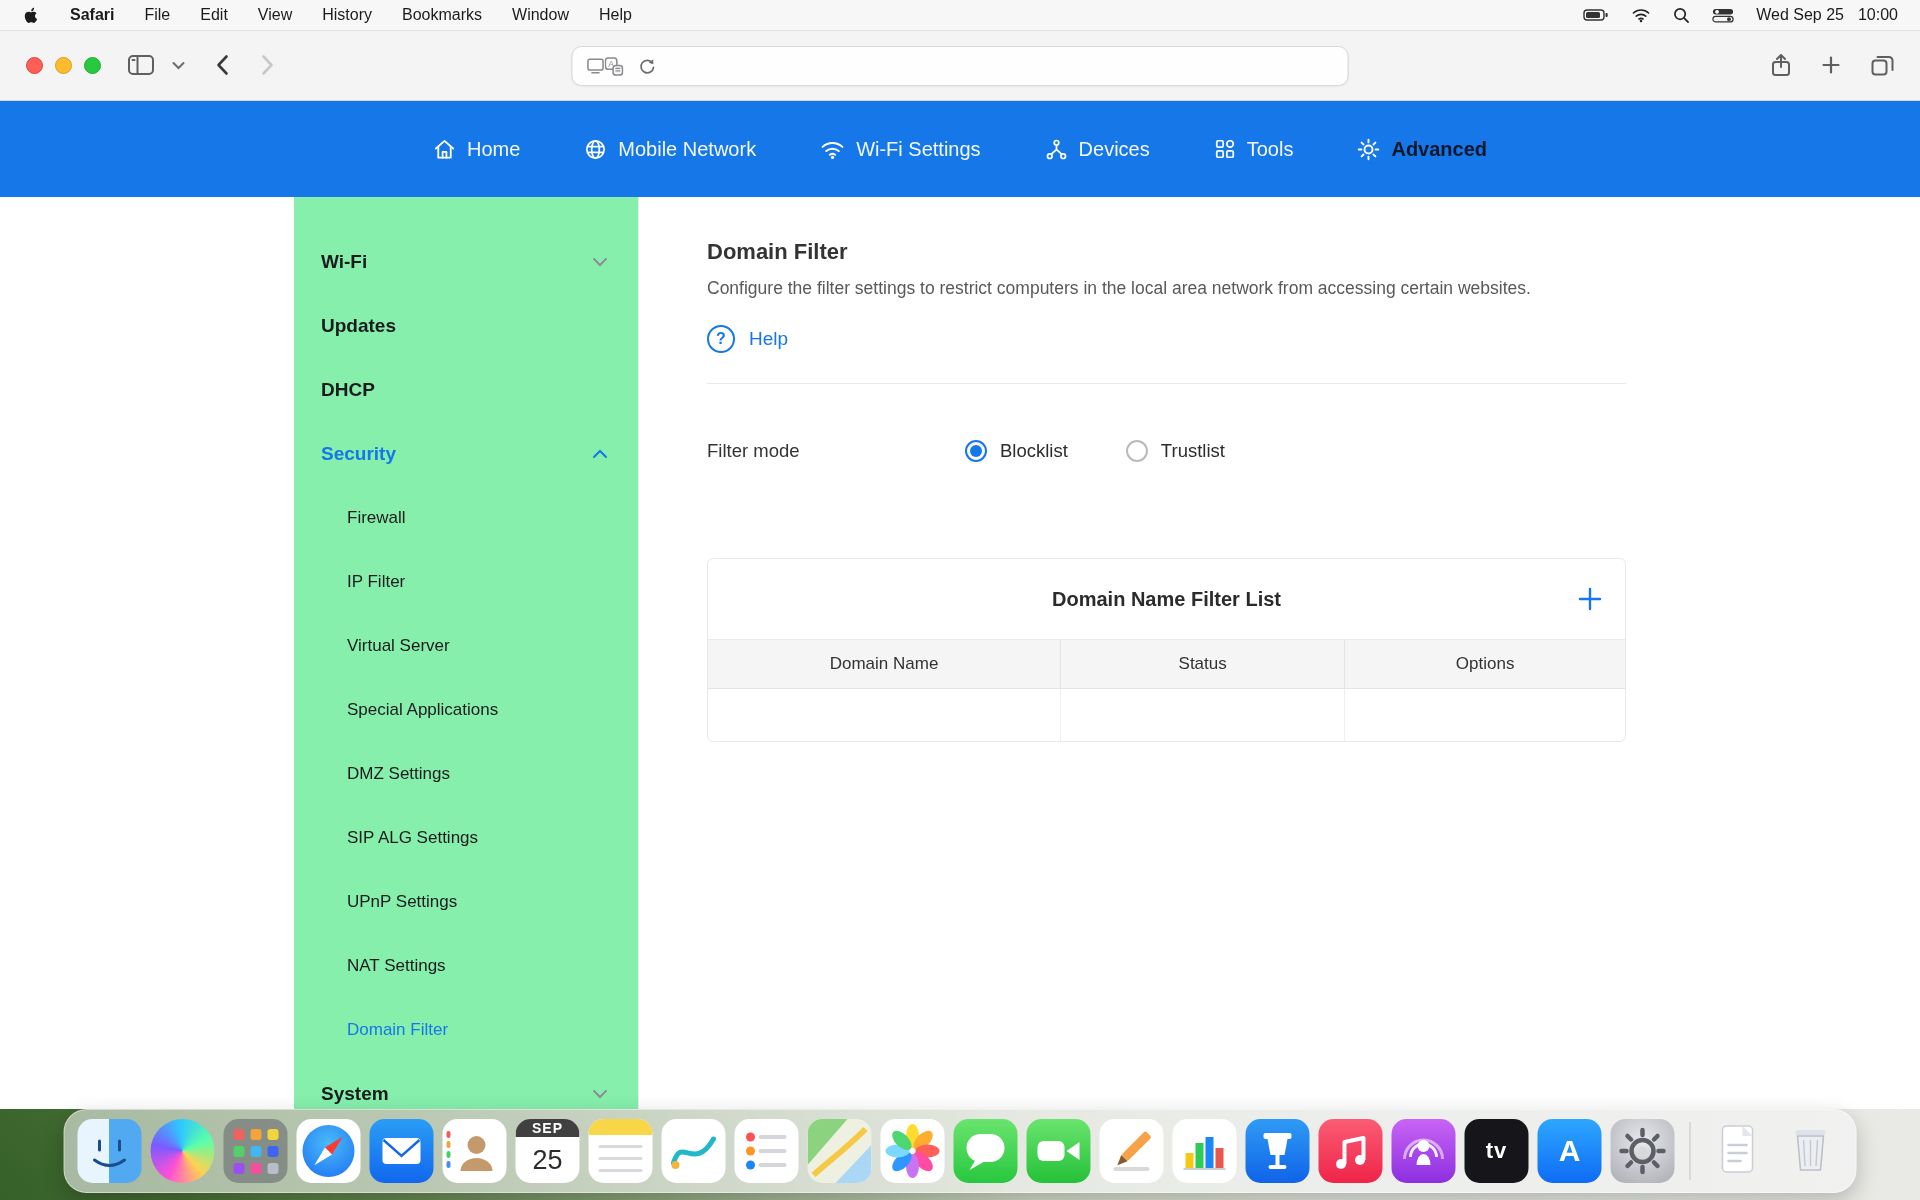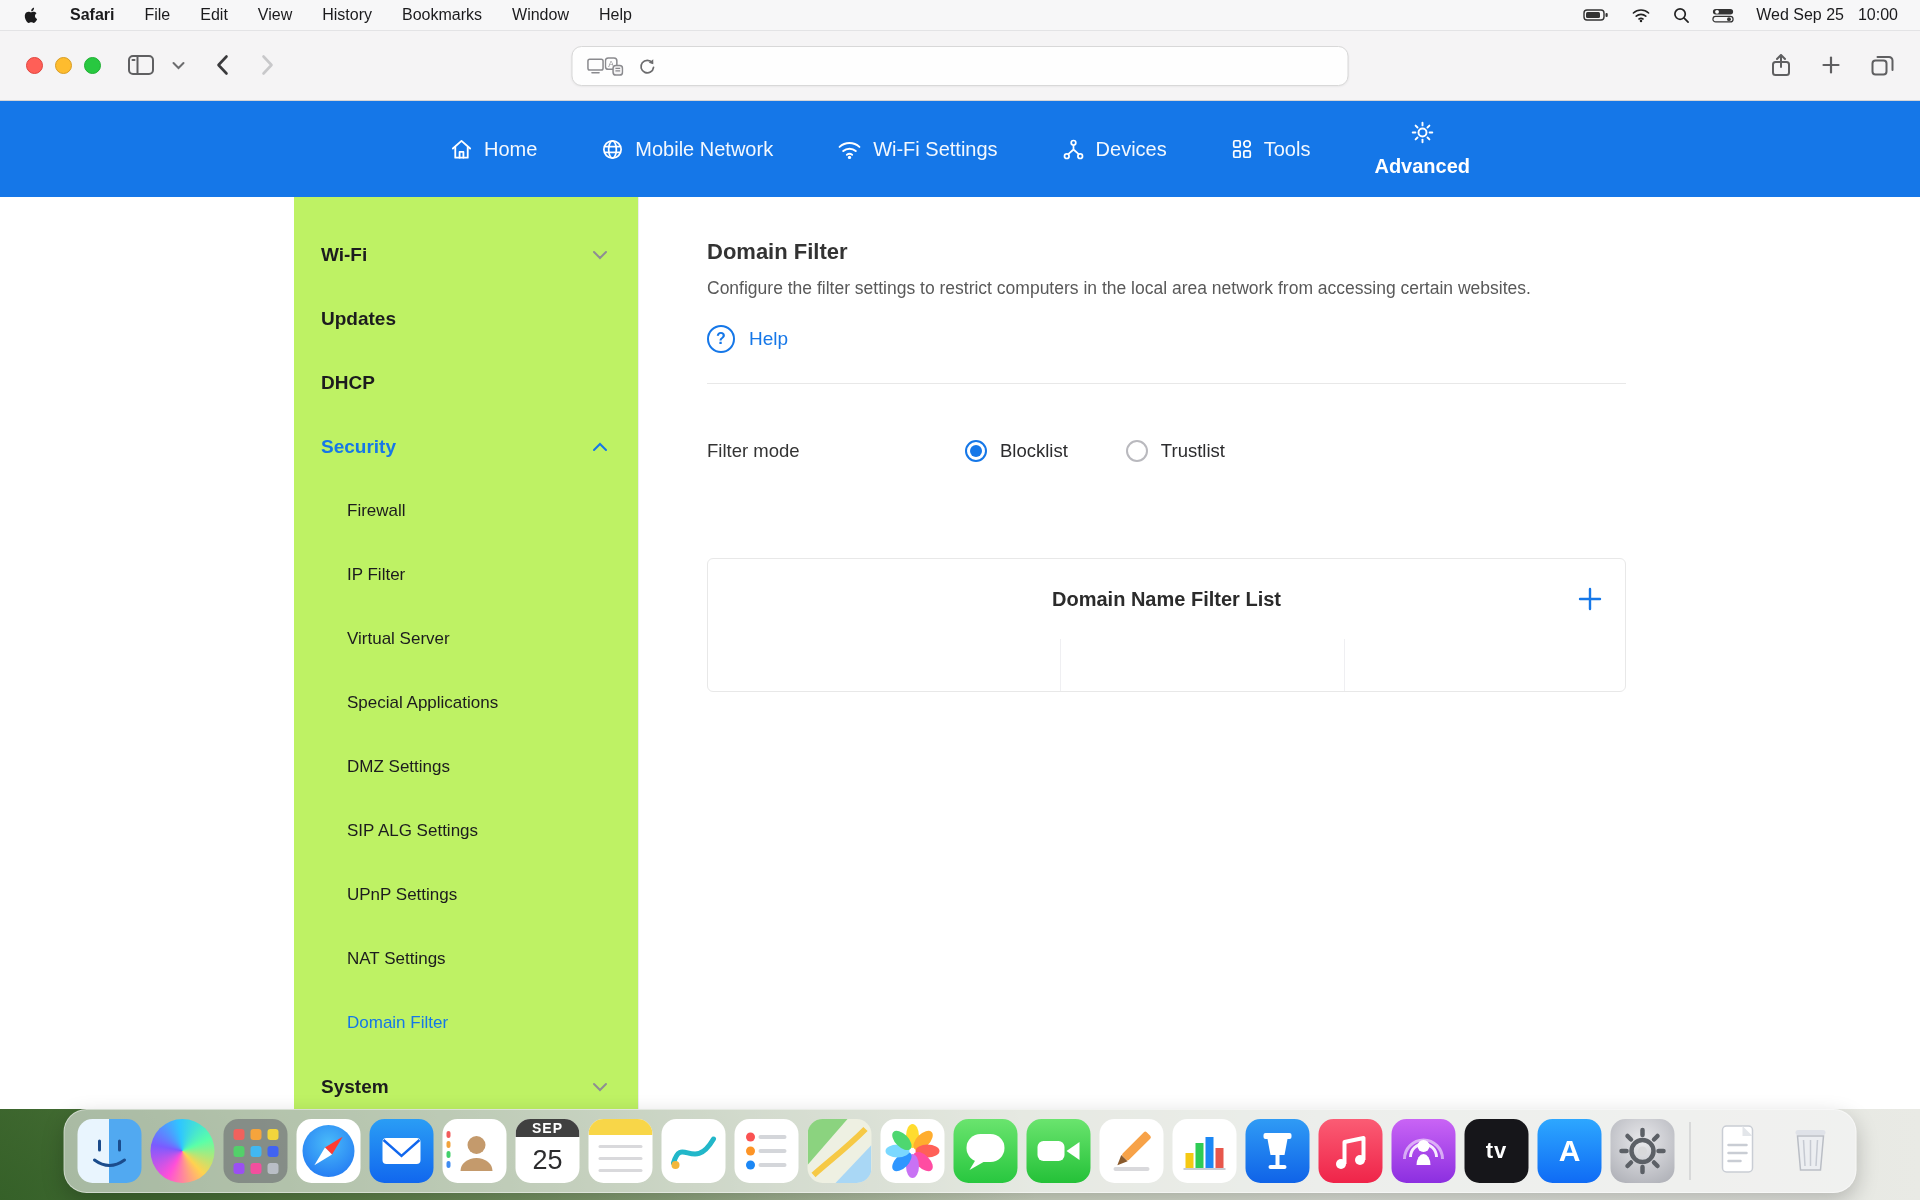--- a/index.html
+++ b/index.html
@@ -36,26 +36,26 @@
   .urlfield{position:absolute;left:50%;top:16px;transform:translateX(-50%);
     width:775px;height:38px;background:#fefefe;border:1px solid #d8d8d8;border-radius:10px;
     display:flex;align-items:center;box-shadow:0 1px 2px rgba(0,0,0,.05);}
   .urltext{flex:1;text-align:center;font-size:17px;color:#2c2c2e;}
   .url-ic-l{margin-left:14px;display:flex;}
   .url-ic-r{margin-right:12px;display:flex;gap:14px;}
 
   
   .routernav{height:96px;background:#1577E8;display:flex;align-items:center;justify-content:center;gap:64px;}
   .nav-item{display:flex;align-items:center;gap:11px;color:rgba(255,255,255,.95);font-size:20px;cursor:pointer;}
-  .nav-item.active{font-weight:700;color:#ffffff;flex-direction:column;}
+  .nav-item.active{font-weight:700;color:#0f172a;}
 
   
   .pagebody{display:flex;height:912px;background:#fff;overflow:hidden;}
   .leftspace{width:294px;background:#fff;}
-  .sidebar{width:345px;background:#bef264;border-right:1px solid #ececf0;padding-top:26px;box-sizing:border-box;}
+  .sidebar{width:345px;background:#86efac;border-right:1px solid #ececf0;padding-top:33px;box-sizing:border-box;}
   .sb-item{height:64px;display:flex;align-items:center;padding:0 30px 0 27px;color:#1c1c1e;cursor:pointer;}
   .sb-item.group{font-size:19px;font-weight:600;}
   .sb-item.sub{font-size:17px;font-weight:400;padding-left:53px;}
   .sb-item.active{color:#1577E8;}
   .sb-chev{margin-left:auto;display:flex;}
 
   .main{flex:1;padding:42px 0 0 68px;box-sizing:border-box;}
   .c-title{font-size:22px;font-weight:600;color:#333;}
   .c-desc{margin-top:13px;font-size:17.5px;color:#595959;width:919px;}
   .help-row{margin-top:26px;display:flex;align-items:center;gap:14px;cursor:pointer;width:130px;}
@@ -437,20 +437,25 @@
         <div class="card">
           <div class="card-head">
             <span class="card-title">Domain Name Filter List</span>
             <span class="card-add">
               <svg width="26" height="26" viewBox="0 0 26 26">
                   <line x1="13" y1="3" x2="13" y2="23" stroke="#1577E8" stroke-width="2.4" stroke-linecap="round"></line>
                   <line x1="3" y1="13" x2="23" y2="13" stroke="#1577E8" stroke-width="2.4" stroke-linecap="round"></line>
                 </svg>
             </span>
           </div>
+          <div class="thead">
+            <div class="th">Domain Name</div>
+            <div class="th">Status</div>
+            <div class="th">Options</div>
+          </div>
           <div class="trow">
             <div class="td"></div>
             <div class="td"></div>
             <div class="td"></div>
           </div>
         </div>
       </div>
     </div>
   </div>
 

